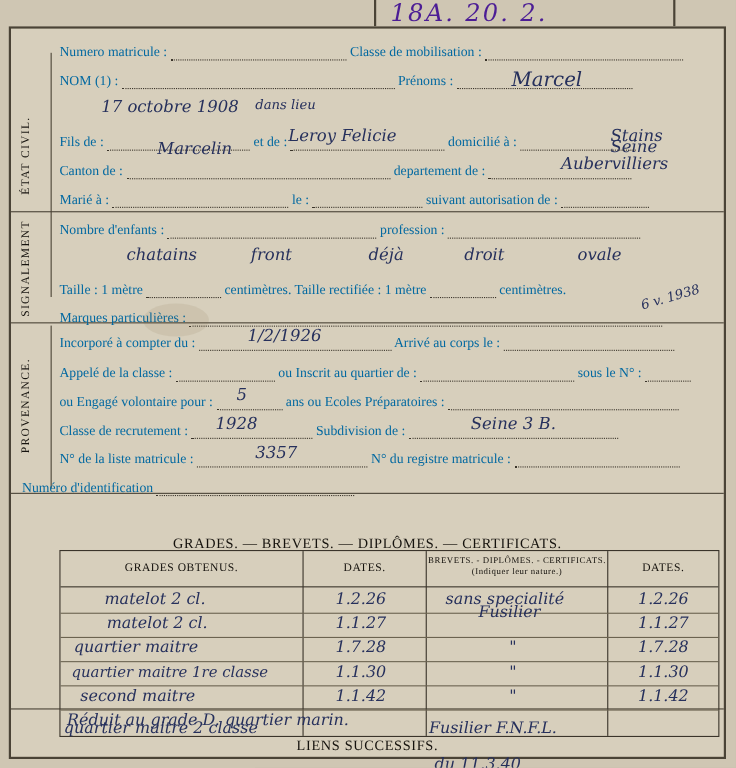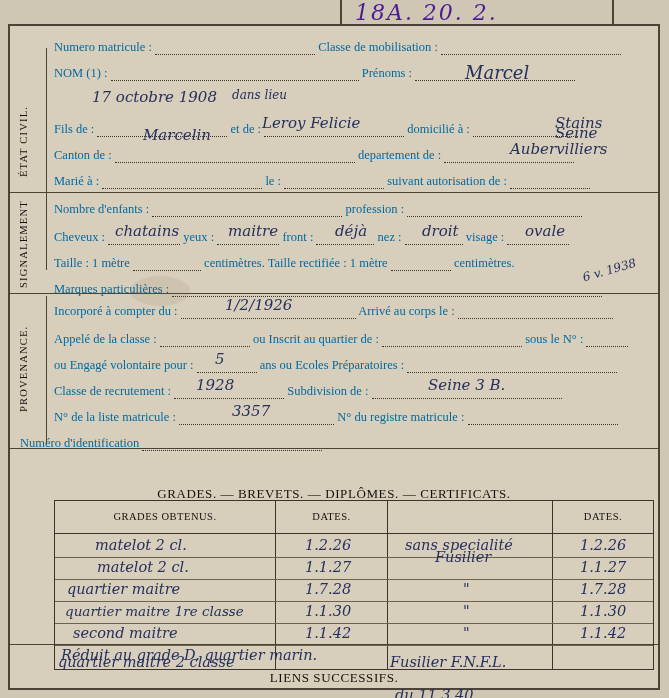--- a/index.html
+++ b/index.html
@@ -99,34 +99,22 @@
       <span class="line" style="width:80px"></span>
     </div>
 
     <div class="row pr" style="top:176px;">
       <span>Nombre d'enfants :</span>
       <span class="line" style="width:190px"></span>
       <span>profession :</span>
       <span class="line" style="width:175px"></span>
     </div>
 
-    <div class="row pr" style="top:204px;">
-      <span>Cheveux :</span>
-      <span class="line" style="width:72px"></span>
-      <span>yeux :</span>
-      <span class="line" style="width:62px"></span>
-      <span>front :</span>
-      <span class="line" style="width:58px"></span>
-      <span>nez :</span>
-      <span class="line" style="width:58px"></span>
-      <span>visage :</span>
-      <span class="line" style="width:62px"></span>
-    </div>
     <div class="hw" style="left:105px;top:196px;">chatains</div>
-    <div class="hw" style="left:218px;top:196px;">maitre</div>
+    <div class="hw" style="left:218px;top:196px;">front</div>
     <div class="hw" style="left:325px;top:196px;">déjà</div>
     <div class="hw" style="left:412px;top:196px;">droit</div>
     <div class="hw" style="left:515px;top:196px;">ovale</div>
 
     <div class="row pr" style="top:230px;">
       <span>Taille : 1 mètre</span>
       <span class="line" style="width:68px"></span>
       <span>centimètres. Taille rectifiée : 1 mètre</span>
       <span class="line" style="width:60px"></span>
       <span>centimètres.</span>
@@ -195,20 +183,21 @@
 
       <div class="r" style="top:32px;background:#3a342a;"></div>
       <div class="r" style="top:56px;"></div>
       <div class="r" style="top:78px;"></div>
       <div class="r" style="top:100px;"></div>
       <div class="r" style="top:122px;"></div>
       <div class="r" style="top:144px;"></div>
 
       <div class="th" style="left:0;top:10px;width:220px;">GRADES OBTENUS.</div>
       <div class="th" style="left:221px;top:10px;width:111px;">DATES.</div>
+      <div class="th" style="left:333px;top:4px;width:164px;font-size:8px;line-height:1.3;">BREVETS. - DIPLÔMES. - CERTIFICATS. (Indiquer leur nature.)</div>
       <div class="th" style="left:498px;top:10px;width:100px;">DATES.</div>
 
       <div class="cell" style="left:40px;top:36px;">matelot 2 cl.</div>
       <div class="cell" style="left:250px;top:36px;">1.2.26</div>
       <div class="cell" style="left:350px;top:36px;">sans specialité</div>
       <div class="cell" style="left:525px;top:36px;">1.2.26</div>
 
       <div class="cell" style="left:42px;top:58px;">matelot 2 cl.</div>
       <div class="cell" style="left:250px;top:58px;">1.1.27</div>
       <div class="cell" style="left:380px;top:48px;">Fusilier</div>

